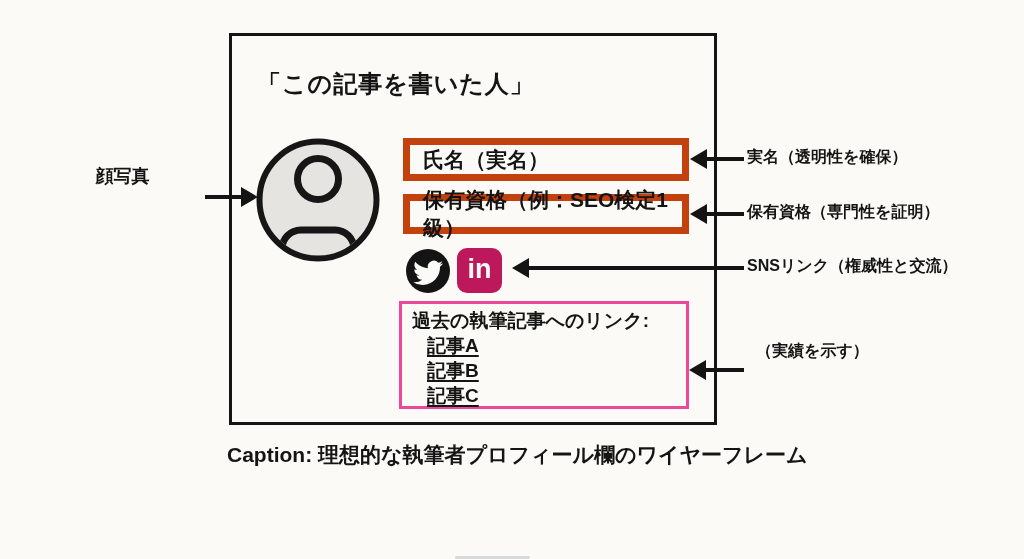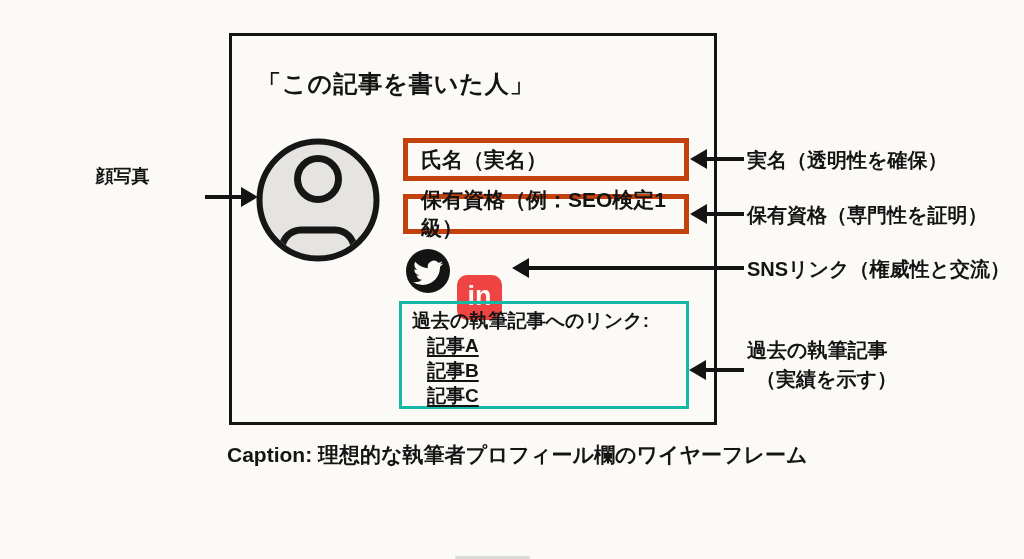--- a/index.html
+++ b/index.html
@@ -24,44 +24,43 @@
   .wf-title {
     left: 257px; top: 68px;
     font-size: 24px; letter-spacing: 1px;
   }
 
   
   .avatar { left: 256px; top: 138px; width: 124px; height: 124px; }
 
   
   .field {
-    border: 5px solid #c2410c;
+    border: 7px solid #c2410c;
     display: flex; align-items: center;
     padding-left: 13px;
     font-size: 21px;
     background: transparent;
   }
   .field-name  { left: 403px; top: 138px; width: 286px; height: 43px; }
   .field-cred  { left: 403px; top: 194px; width: 286px; height: 40px; }
 
   
   .sns-twitter { left: 406px; top: 249px; width: 44px; height: 44px; }
   .sns-linkedin {
     left: 457px; top: 248px; width: 45px; height: 45px;
-    background: #ef4444; border-radius: 10px;
+    background: #be185d; border-radius: 10px;
     display: flex; align-items: center; justify-content: center;
     color: #fbfaf7; font-size: 27px; font-weight: 700;
     padding-bottom: 3px;
-    margin-top: 27px;
   }
 
   
   .articles-box {
     left: 399px; top: 301px; width: 290px; height: 108px;
-    border: 3px solid #14b8a6;
+    border: 3px solid #ec4899;
     padding: 4px 0 0 10px;
     font-size: 19px; line-height: 25px;
   }
   .article-link {
     display: block; width: max-content;
     color: #141414;
     text-decoration: underline;
     text-decoration-thickness: 2px;
     text-underline-offset: 3px;
     margin-left: 15px;
@@ -76,21 +75,21 @@
     border-right: 17px solid #141414;
   }
   .head-right {
     width: 0; height: 0;
     border-top: 10px solid transparent;
     border-bottom: 10px solid transparent;
     border-left: 17px solid #141414;
   }
 
   
-  .label { font-size: 20px; white-space: nowrap; }
+  .label { font-size: 16px; white-space: nowrap; }
   .label-left {
     left: 15px; top: 161px; width: 215px;
     text-align: center; font-size: 18px; line-height: 30px;
   }
   .label-articles { left: 747px; top: 336px; line-height: 29px; }
   .label-articles .indent { padding-left: 9px; }
 
   
   .caption { left: 227px; top: 441px; font-size: 21px; }
 
@@ -166,19 +165,18 @@
 
 <div class="abs label-left">
   <div>顔写真</div>
 </div>
 
 <div class="abs label" style="left:747px; top:147px;">実名（透明性を確保）</div>
 <div class="abs label" style="left:747px; top:202px;">保有資格（専門性を証明）</div>
 <div class="abs label" style="left:747px; top:256px;">SNSリンク（権威性と交流）</div>
 
 <div class="abs label label-articles">
-  <div>過去の執筆記事</div>
   <div class="indent">（実績を示す）</div>
 </div>
 
 <div class="abs caption">Caption: 理想的な執筆者プロフィール欄のワイヤーフレーム</div>
 
 <div class="abs edge-artifact"></div>
 
 </body></html>

